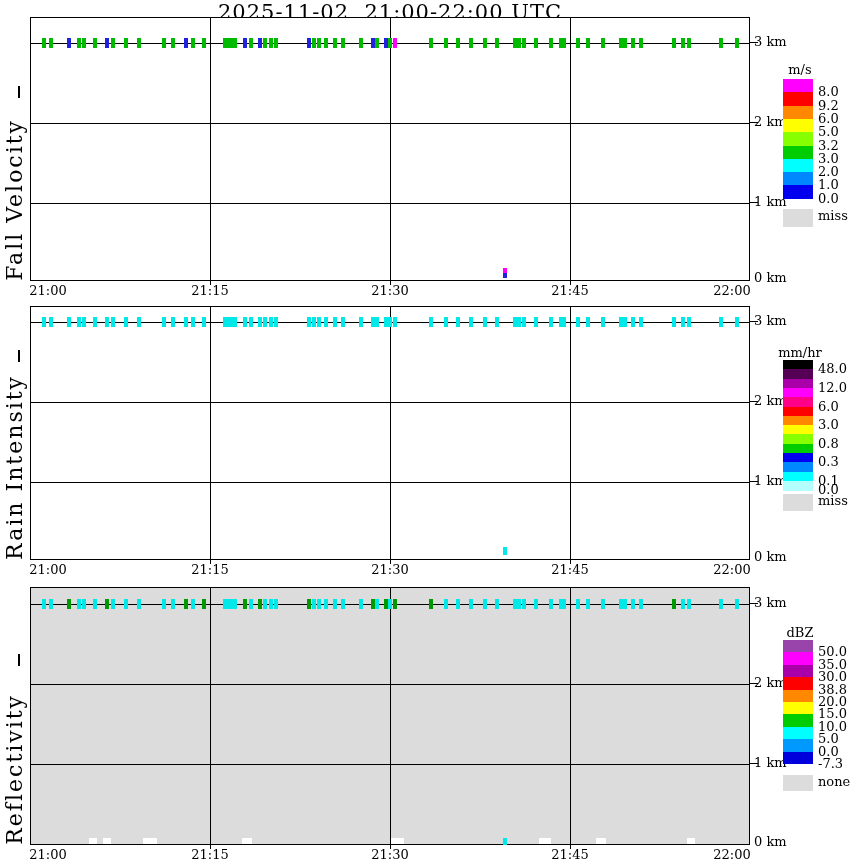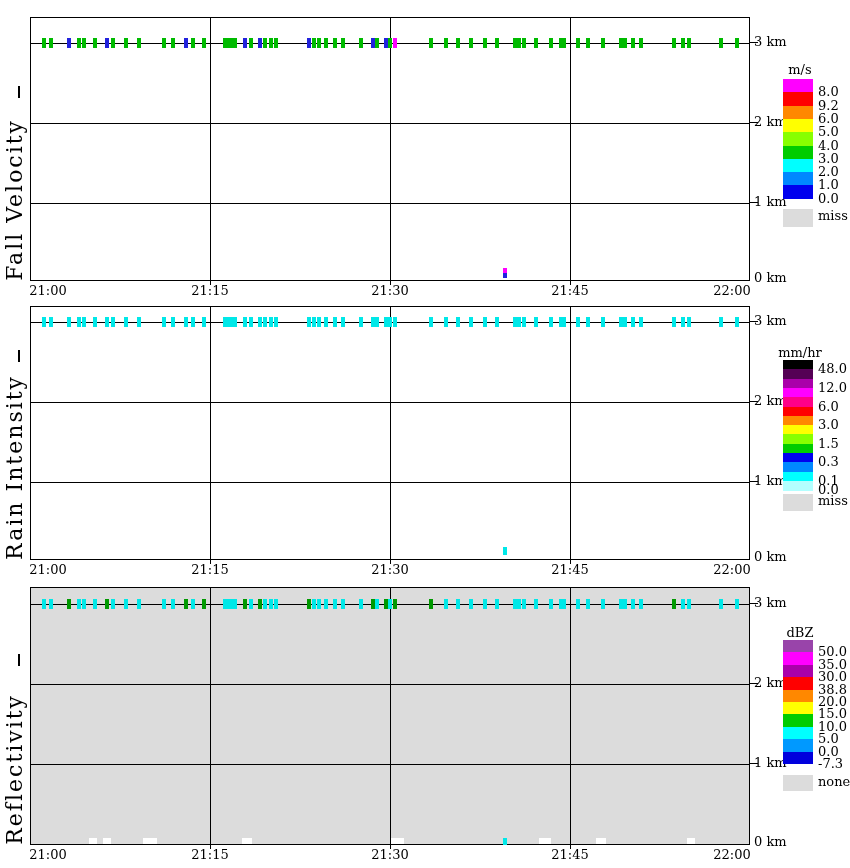--- a/index.html
+++ b/index.html
@@ -20,20 +20,21 @@
   .rtick{position:absolute;width:8px;height:1px;background:#000;}
   .cbblock{position:absolute;left:783px;width:30px;}
   .cblab{position:absolute;left:818px;font-size:13px;white-space:pre;}
   .cbtitle{position:absolute;left:760px;width:80px;text-align:center;font-size:13px;}
 </style>
 </head>
 <body>
 
 <div class="fig">
 
+  <div class="title">2025-11-02  21:00-22:00 UTC</div>
 
   <div class="ylab" style="left:2px;bottom:587px;">Fall Velocity</div>
   <div class="ylab" style="left:2px;bottom:308px;">Rain Intensity</div>
   <div class="ylab" style="left:2px;bottom:23px;">Reflectivity</div>
   <div class="ytick-bar" style="left:18px;top:86px;"></div>
   <div class="ytick-bar" style="left:18px;top:350px;"></div>
   <div class="ytick-bar" style="left:18px;top:654px;"></div>
 
   <div class="panel" id="panel0" style="top: 17px; height: 264px; background: rgb(255, 255, 255);">
       <div class="vline" style="left: 179px;"></div>
@@ -294,21 +295,21 @@
     <div class="kmlab" style="left: 754px; top: 834px;">0 km</div>
     <div class="cbblock" style="top: 79px; height: 13.8px; background: rgb(255, 0, 255);"></div>
     <div class="cblab" style="top: 84.3px;">8.0</div>
     <div class="cbblock" style="top: 92.3px; height: 13.8px; background: rgb(255, 0, 0);"></div>
     <div class="cblab" style="top: 97.6px;">9.2</div>
     <div class="cbblock" style="top: 105.6px; height: 13.8px; background: rgb(255, 136, 0);"></div>
     <div class="cblab" style="top: 110.9px;">6.0</div>
     <div class="cbblock" style="top: 118.9px; height: 13.8px; background: rgb(255, 255, 0);"></div>
     <div class="cblab" style="top: 124.2px;">5.0</div>
     <div class="cbblock" style="top: 132.2px; height: 13.8px; background: rgb(136, 255, 0);"></div>
-    <div class="cblab" style="top: 137.5px;">4.0</div>
+    <div class="cblab" style="top: 137.5px;">3.2</div>
     <div class="cbblock" style="top: 145.5px; height: 13.8px; background: rgb(0, 204, 0);"></div>
     <div class="cblab" style="top: 150.8px;">3.0</div>
     <div class="cbblock" style="top: 158.8px; height: 13.8px; background: rgb(0, 255, 255);"></div>
     <div class="cblab" style="top: 164.1px;">2.0</div>
     <div class="cbblock" style="top: 172.1px; height: 13.8px; background: rgb(0, 136, 255);"></div>
     <div class="cblab" style="top: 177.4px;">1.0</div>
     <div class="cbblock" style="top: 185.4px; height: 13.8px; background: rgb(0, 0, 238);"></div>
     <div class="cblab" style="top: 190.7px;">0.0</div>
     <div class="cbblock" style="top: 209px; height: 18px; background: rgb(220, 220, 220);"></div>
     <div class="cblab" style="top: 208px;">miss</div>
@@ -318,21 +319,21 @@
     <div class="cbblock" style="top: 378.6px; height: 9.8px; background: rgb(170, 0, 170);"></div>
     <div class="cblab" style="top: 379.9px;">12.0</div>
     <div class="cbblock" style="top: 387.9px; height: 9.8px; background: rgb(255, 0, 255);"></div>
     <div class="cbblock" style="top: 397.2px; height: 9.8px; background: rgb(255, 0, 136);"></div>
     <div class="cblab" style="top: 398.5px;">6.0</div>
     <div class="cbblock" style="top: 406.5px; height: 9.8px; background: rgb(255, 0, 0);"></div>
     <div class="cbblock" style="top: 415.8px; height: 9.8px; background: rgb(255, 136, 0);"></div>
     <div class="cblab" style="top: 417.1px;">3.0</div>
     <div class="cbblock" style="top: 425.1px; height: 9.8px; background: rgb(255, 255, 0);"></div>
     <div class="cbblock" style="top: 434.4px; height: 9.8px; background: rgb(136, 255, 0);"></div>
-    <div class="cblab" style="top: 435.7px;">1.5</div>
+    <div class="cblab" style="top: 435.7px;">0.8</div>
     <div class="cbblock" style="top: 443.7px; height: 9.8px; background: rgb(0, 204, 0);"></div>
     <div class="cbblock" style="top: 453px; height: 9.8px; background: rgb(0, 0, 238);"></div>
     <div class="cblab" style="top: 454.3px;">0.3</div>
     <div class="cbblock" style="top: 462.3px; height: 9.8px; background: rgb(0, 136, 255);"></div>
     <div class="cbblock" style="top: 471.6px; height: 9.8px; background: rgb(0, 255, 255);"></div>
     <div class="cblab" style="top: 472.9px;">0.1</div>
     <div class="cbblock" style="top: 480.9px; height: 9.8px; background: rgb(179, 255, 255);"></div>
     <div class="cblab" style="top: 482.2px;">0.0</div>
     <div class="cbblock" style="top: 494px; height: 17px; background: rgb(220, 220, 220);"></div>
     <div class="cblab" style="top: 493px;">miss</div>

